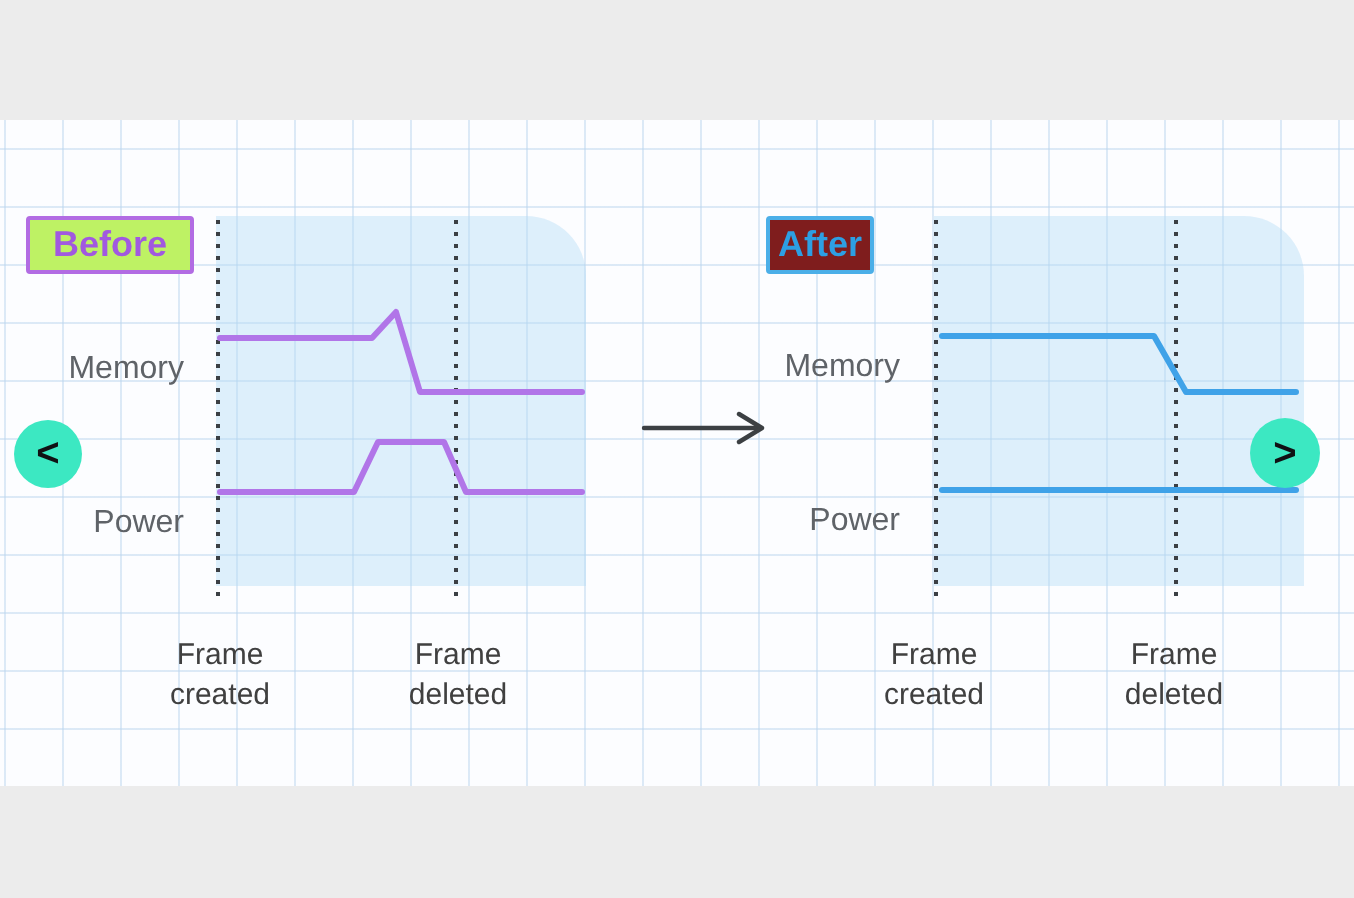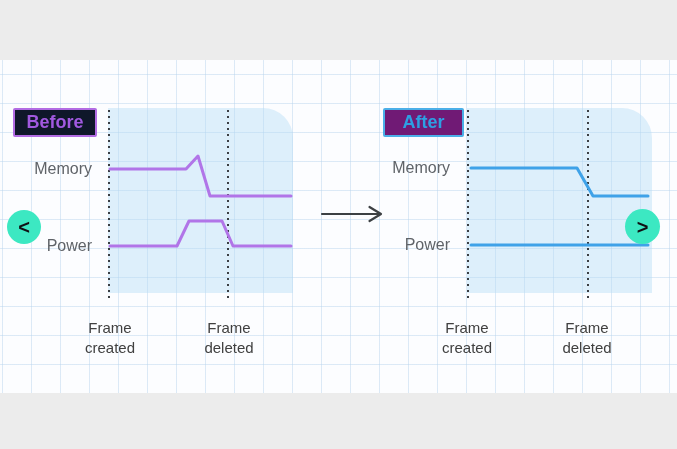--- a/index.html
+++ b/index.html
@@ -32,29 +32,29 @@
   }
   .dot-b1{left:108px;} .dot-b2{left:227px;}
   .dot-a1{left:467px;} .dot-a2{left:587px;}
   .tag{
     position:absolute;top:108px;height:29px;box-sizing:border-box;
     display:flex;align-items:center;justify-content:center;
     font-weight:bold;font-size:18px;border-radius:2px;
   }
   .tag-before{
     left:13px;width:84px;border:2.5px solid #b26ce3;
-    background:#0f172a;color:#a159e0;
+    background:#bef264;color:#a159e0;
   }
   .tag-after{
-    left:383px;width:81px;border:2.5px solid #4bafe8;
-    background:#701a75;color:#2d9fe3;
+    left:383px;width:54px;border:2.5px solid #4bafe8;
+    background:#7f1d1d;color:#2d9fe3;
   }
   .rowlabel{
     position:absolute;width:92px;text-align:right;
-    font-size:16px;color:#5f6368;line-height:18px;
+    font-size:16px;color:#5f6368;line-height:18px;margin-top:16px;
   }
   .rl-bm{left:0;top:160px;} .rl-bp{left:0;top:237px;}
   .rl-am{left:358px;top:159px;} .rl-ap{left:358px;top:236px;}
   .framelabel{
     position:absolute;top:318px;width:100px;text-align:center;
     font-size:15px;line-height:20px;color:#404040;white-space:pre-line;
   }
   .fl-bc{left:60px;} .fl-bd{left:179px;}
   .fl-ac{left:417px;} .fl-ad{left:537px;}
   svg.lines{position:absolute;left:0;top:0;pointer-events:none;}

